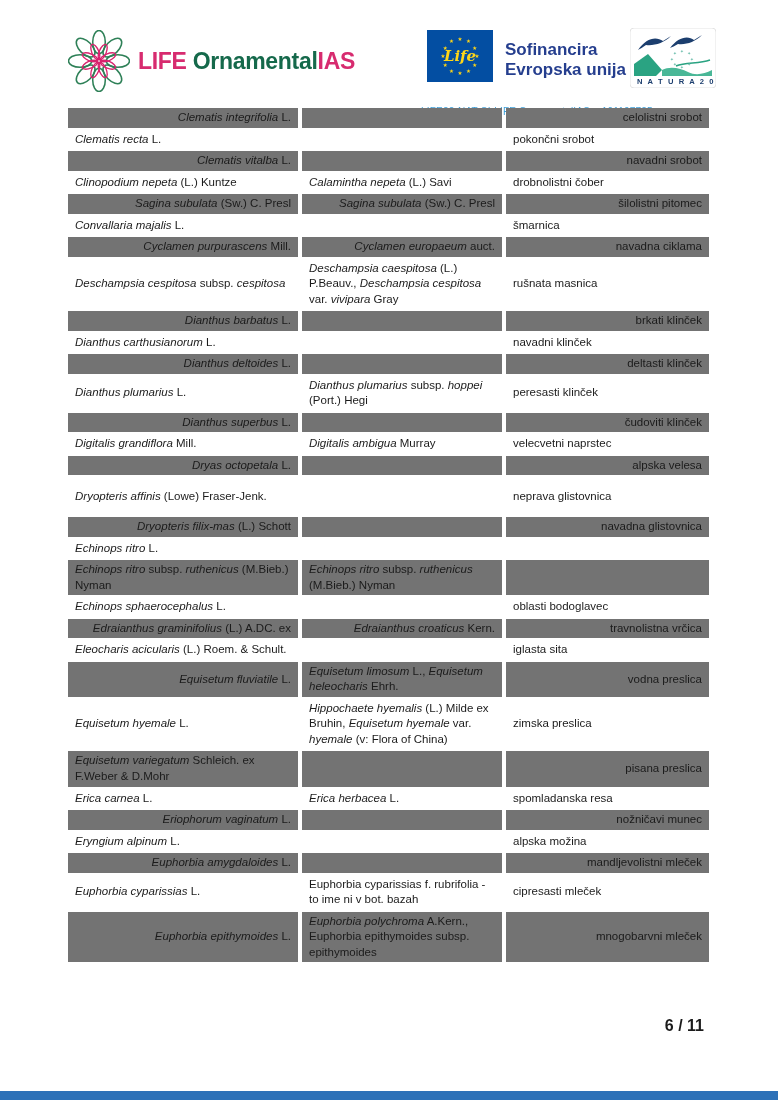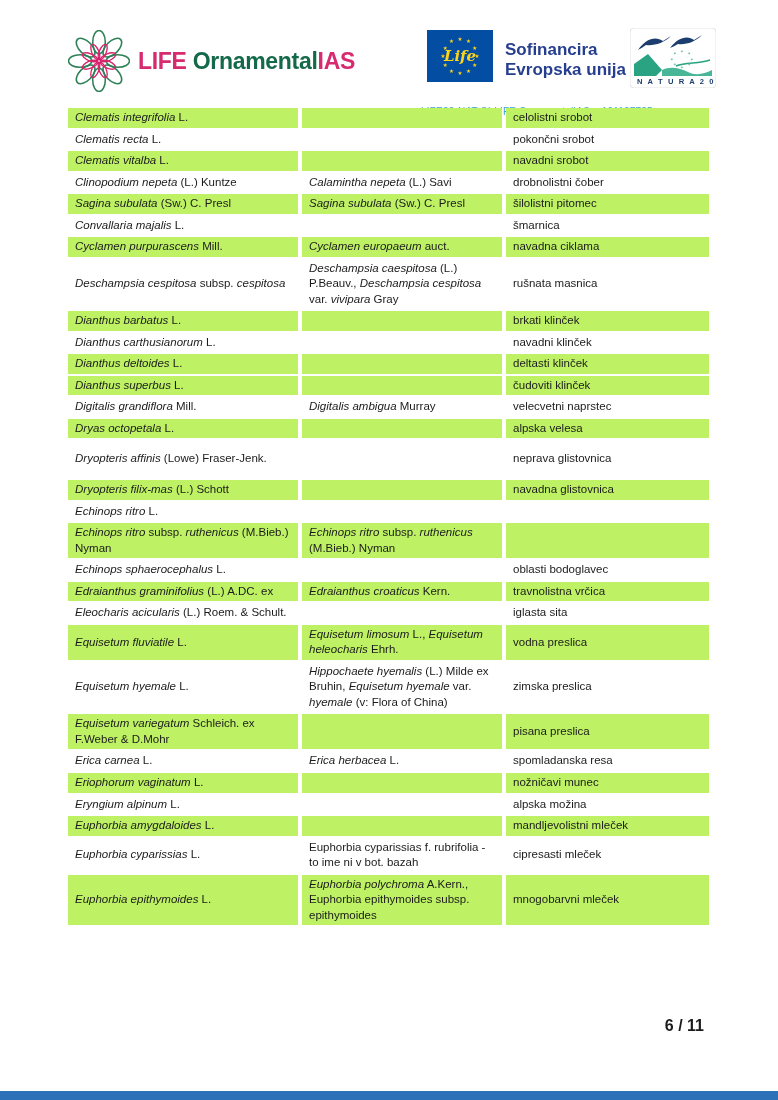--- a/index.html
+++ b/index.html
@@ -19,21 +19,21 @@
   .eu-text{position:absolute;left:505px;top:40px;color:#253e8e;font-weight:700;font-size:17px;line-height:1.2;white-space:nowrap;}
   .project-code{position:absolute;left:421px;top:87px;color:#3ea0da;font-size:10px;letter-spacing:0.2px;white-space:nowrap;margin-top:19px;}
 
   .natura{position:absolute;left:630px;top:28px;}
   .natura-text{font-size:7.6px;font-weight:700;fill:#1c3e6e;letter-spacing:1.6px;font-family:"Liberation Sans",sans-serif;}
   .natura-star{font-size:4.5px;fill:#6fbfae;text-anchor:middle;font-family:"DejaVu Sans",sans-serif;}
 
   
   .table{position:absolute;left:68px;top:108px;width:641px;}
   .trow{display:grid;grid-template-columns:230px 200px 203px;column-gap:4px;margin-bottom:2px;}
-  .trow.shade .cell{background:#bef264;}
+  .trow.shade .cell{background:#737373;justify-content:flex-end;}
   .cell{display:flex;align-items:center;padding:2px 7px;font-size:11.5px;line-height:1.35;background:transparent;}
   .trow.tall .cell{min-height:34px;}
   .ct{display:block;}
   .ct i{font-style:italic;}
 
   
   .page-number{position:absolute;right:74px;top:1017px;font-size:16px;font-weight:700;}
   .footer-bar{position:absolute;left:0;bottom:0;width:778px;height:9px;background:#2d71b8;}
 </style>
 </head>
@@ -235,20 +235,31 @@
         <div class="cell col1">
           <div class="ct"><i>Dianthus deltoides</i><span> L.</span></div>
         </div>
         <div class="cell col2">
           <div class="ct"></div>
         </div>
         <div class="cell col3">
           <div class="ct"><span>deltasti klinček</span></div>
         </div>
       </div>
+      <div class="trow">
+        <div class="cell col1">
+          <div class="ct"><i>Dianthus plumarius</i><span> L.</span></div>
+        </div>
+        <div class="cell col2">
+          <div class="ct"><i>Dianthus plumarius</i><span> subsp. </span><i>hoppei</i><span> (Port.) Hegi</span></div>
+        </div>
+        <div class="cell col3">
+          <div class="ct"><span>peresasti klinček</span></div>
+        </div>
+      </div>
       <div class="trow shade">
         <div class="cell col1">
           <div class="ct"><i>Dianthus superbus</i><span> L.</span></div>
         </div>
         <div class="cell col2">
           <div class="ct"></div>
         </div>
         <div class="cell col3">
           <div class="ct"><span>čudoviti klinček</span></div>
         </div>

